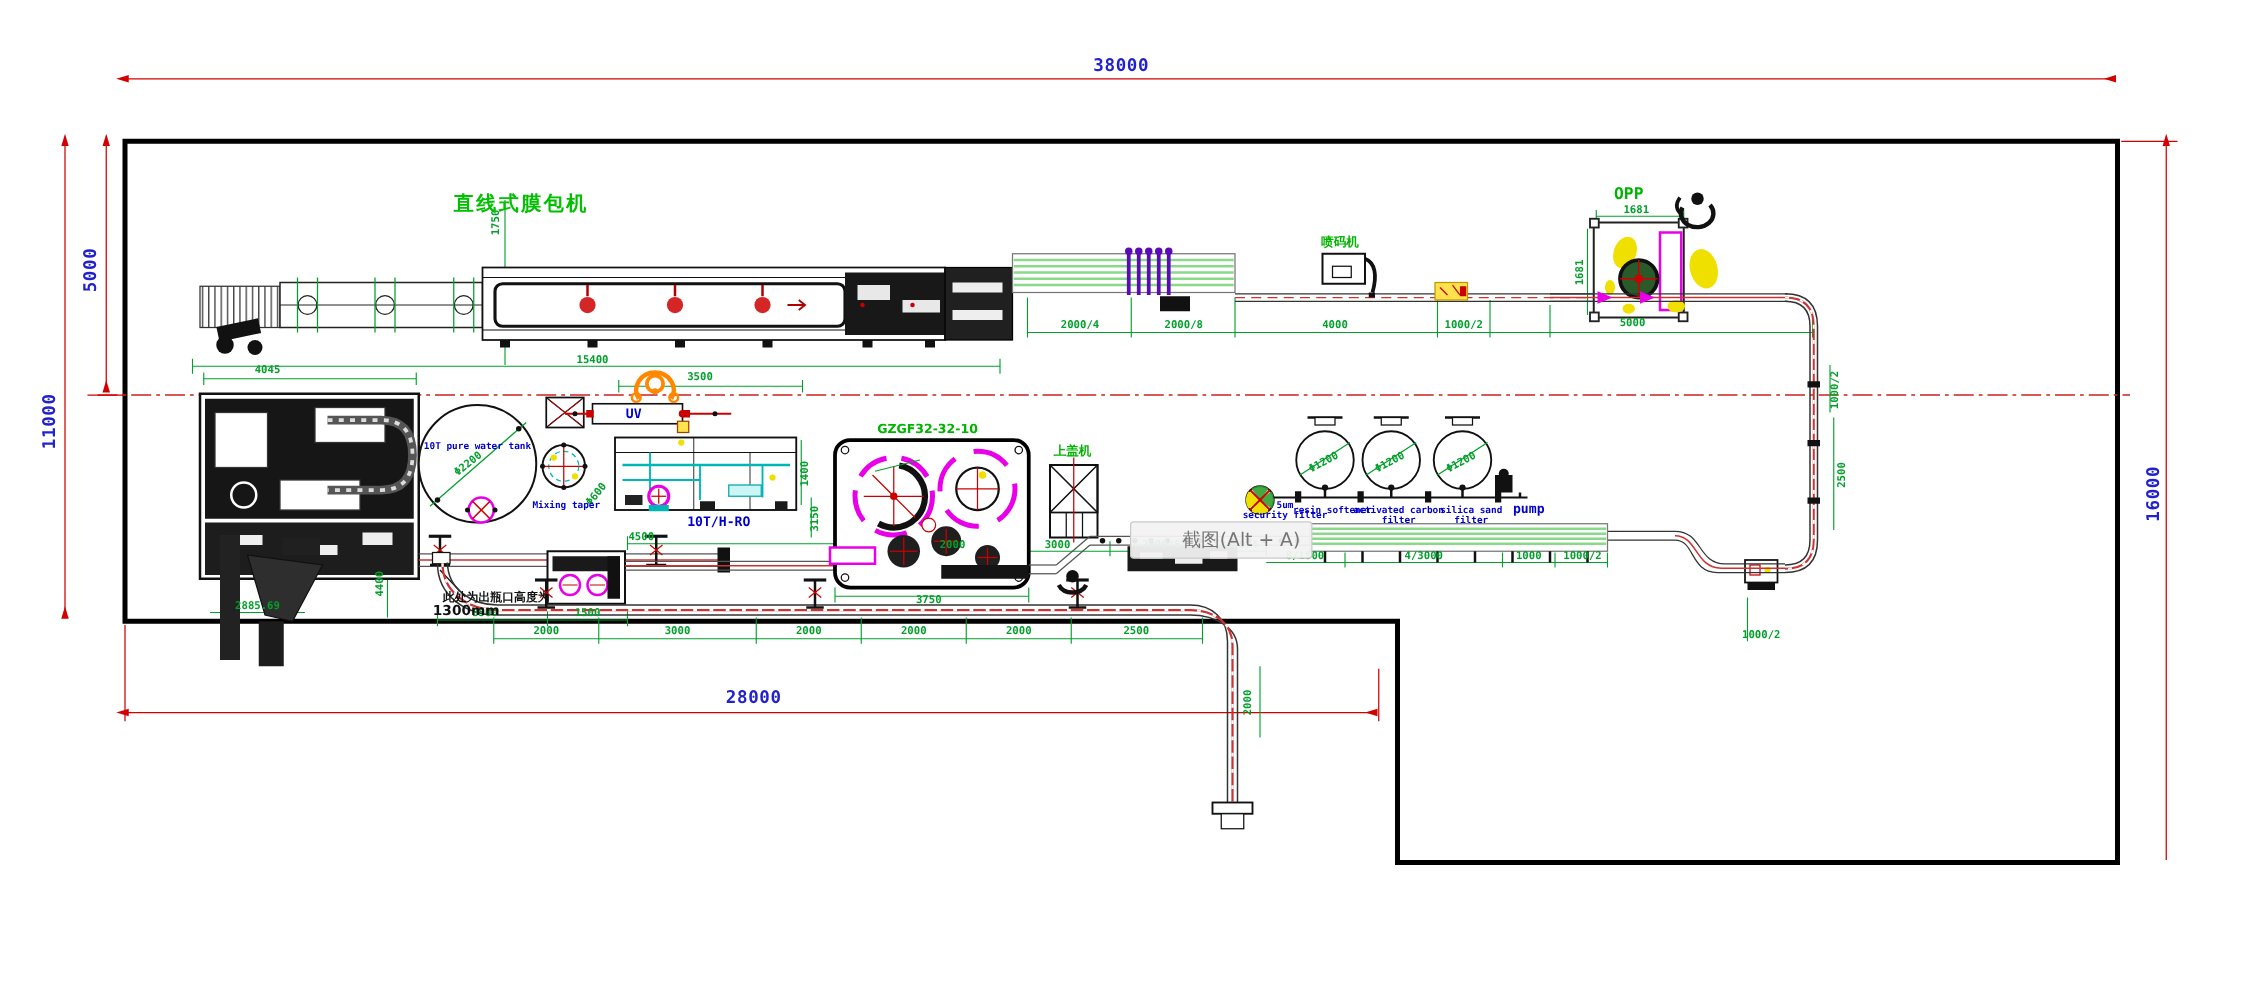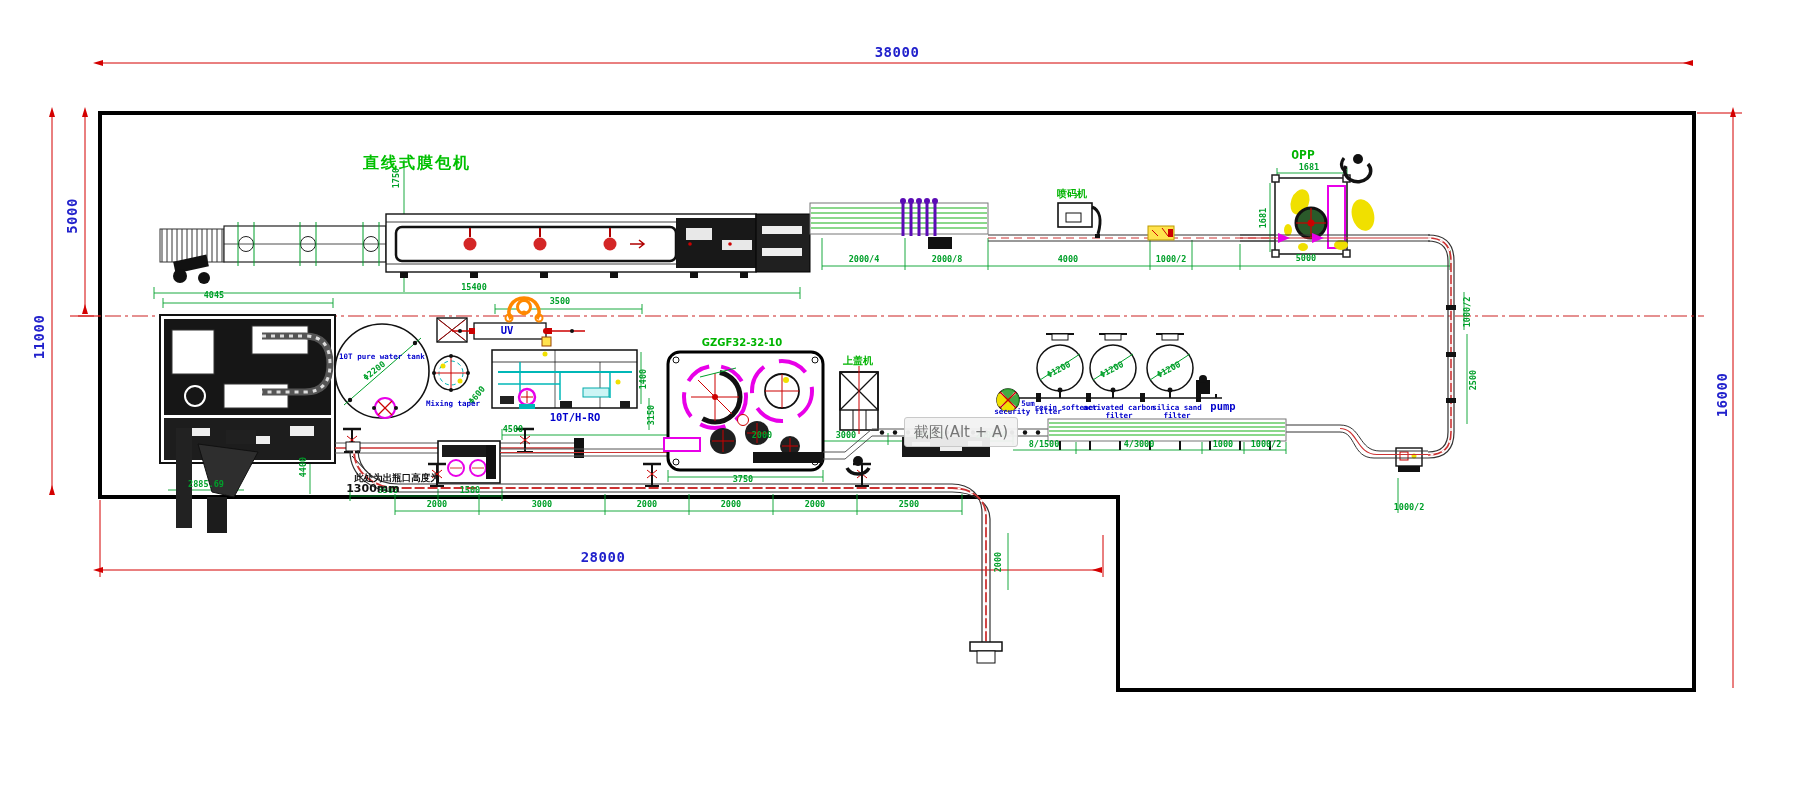--- a/index.html
+++ b/index.html
@@ -12,21 +12,21 @@
   .lbl-green{fill:#00b400;font-size:10px;font-weight:bold;font-family:"DejaVu Sans",sans-serif;}
   .lbl-green-lg{fill:#00b400;font-size:13px;font-weight:bold;}
   .lbl-green-xl{fill:#00c000;font-size:16px;font-weight:bold;font-family:"DejaVu Sans",sans-serif;letter-spacing:2px;}
   .lbl-blue{fill:#0000cc;font-size:7.5px;font-weight:bold;}
   .lbl-blue-md{fill:#0000cc;font-size:10.5px;font-weight:bold;}
   .note-black{fill:#111;font-size:9.5px;font-weight:bold;font-family:"DejaVu Sans",sans-serif;}
   .note-black-lg{fill:#111;font-size:11px;font-weight:bold;font-family:"DejaVu Sans",sans-serif;}
   #watermark{position:absolute;left:904px;top:417px;width:112px;height:28px;
     background:rgba(242,242,242,.95);border:1px solid #c9c9c9;border-radius:3px;
     color:#767676;font-size:15px;line-height:28px;text-align:center;
-    font-family:"DejaVu Sans",sans-serif;}
+    font-family:"DejaVu Sans",sans-serif;padding-left:32px;}
 </style>
 </head>
 <body>
 
 <div id="stage">
 <svg width="1793" height="799" viewBox="0 0 1793 799">
   <defs>
     <marker id="ra" markerWidth="10" markerHeight="8" refX="9" refY="4" orient="auto">
       <path d="M0,4 L10,1 L10,7 Z" fill="#d40000"></path>
     </marker>

